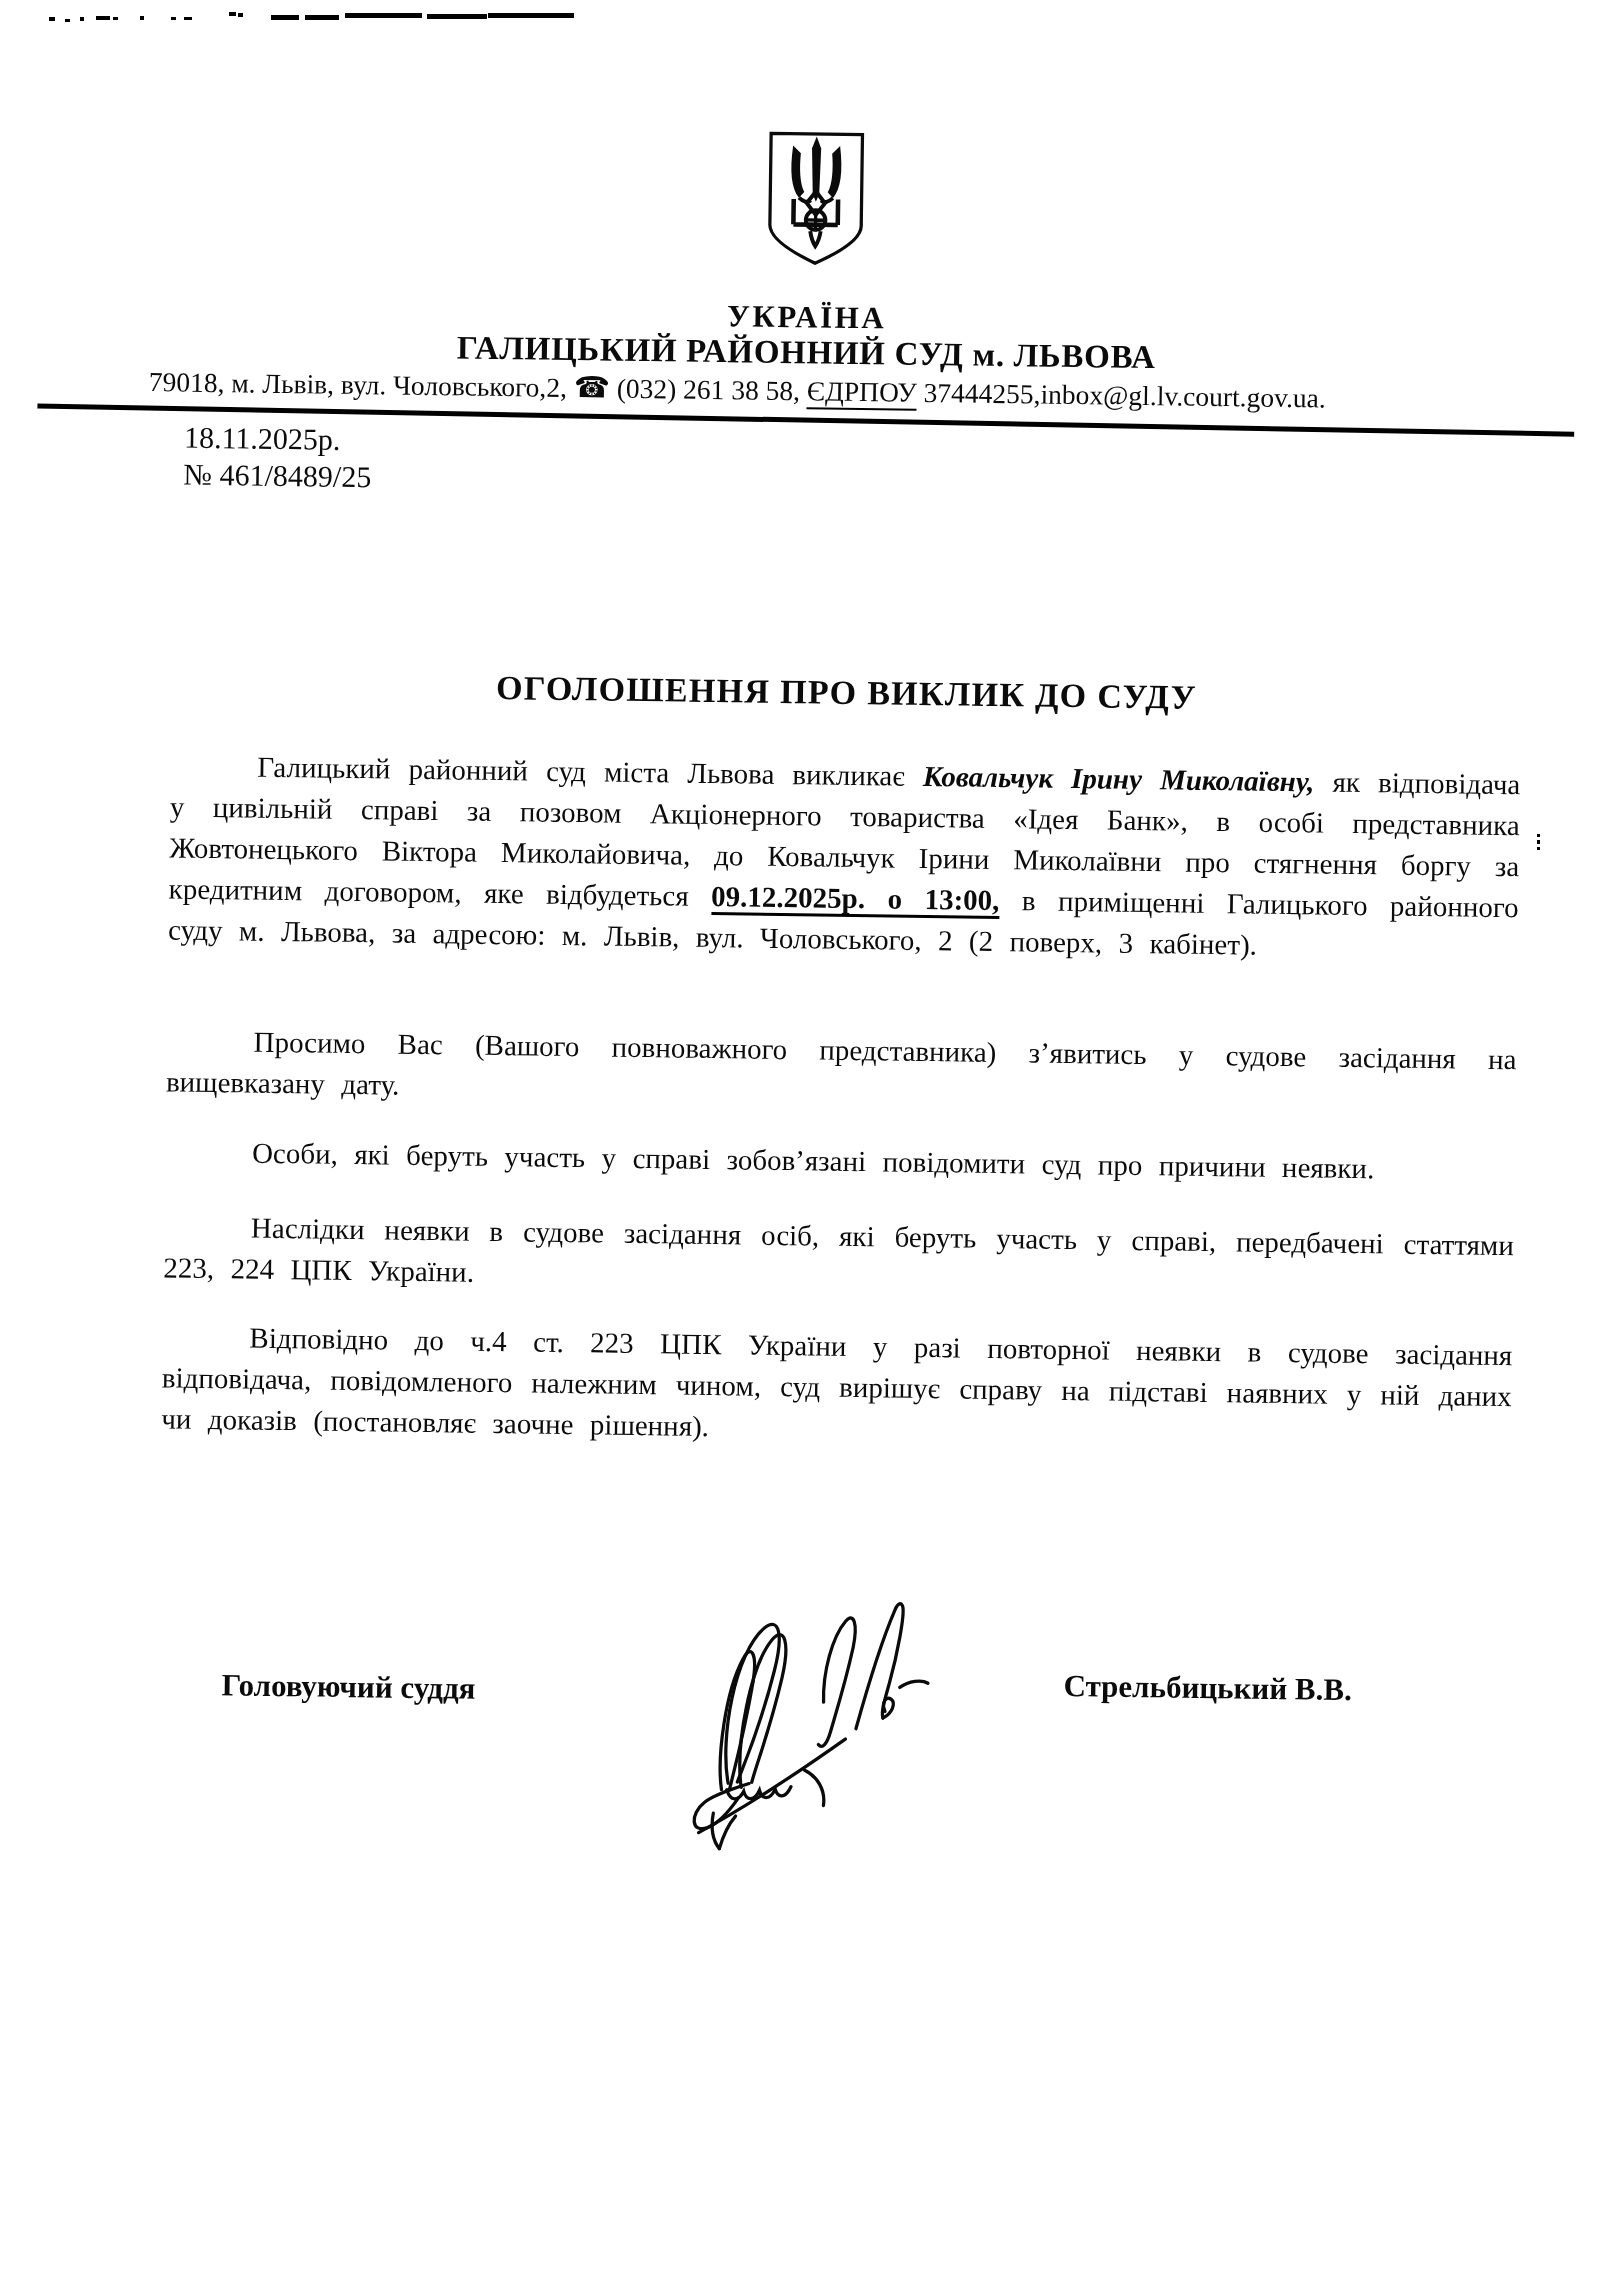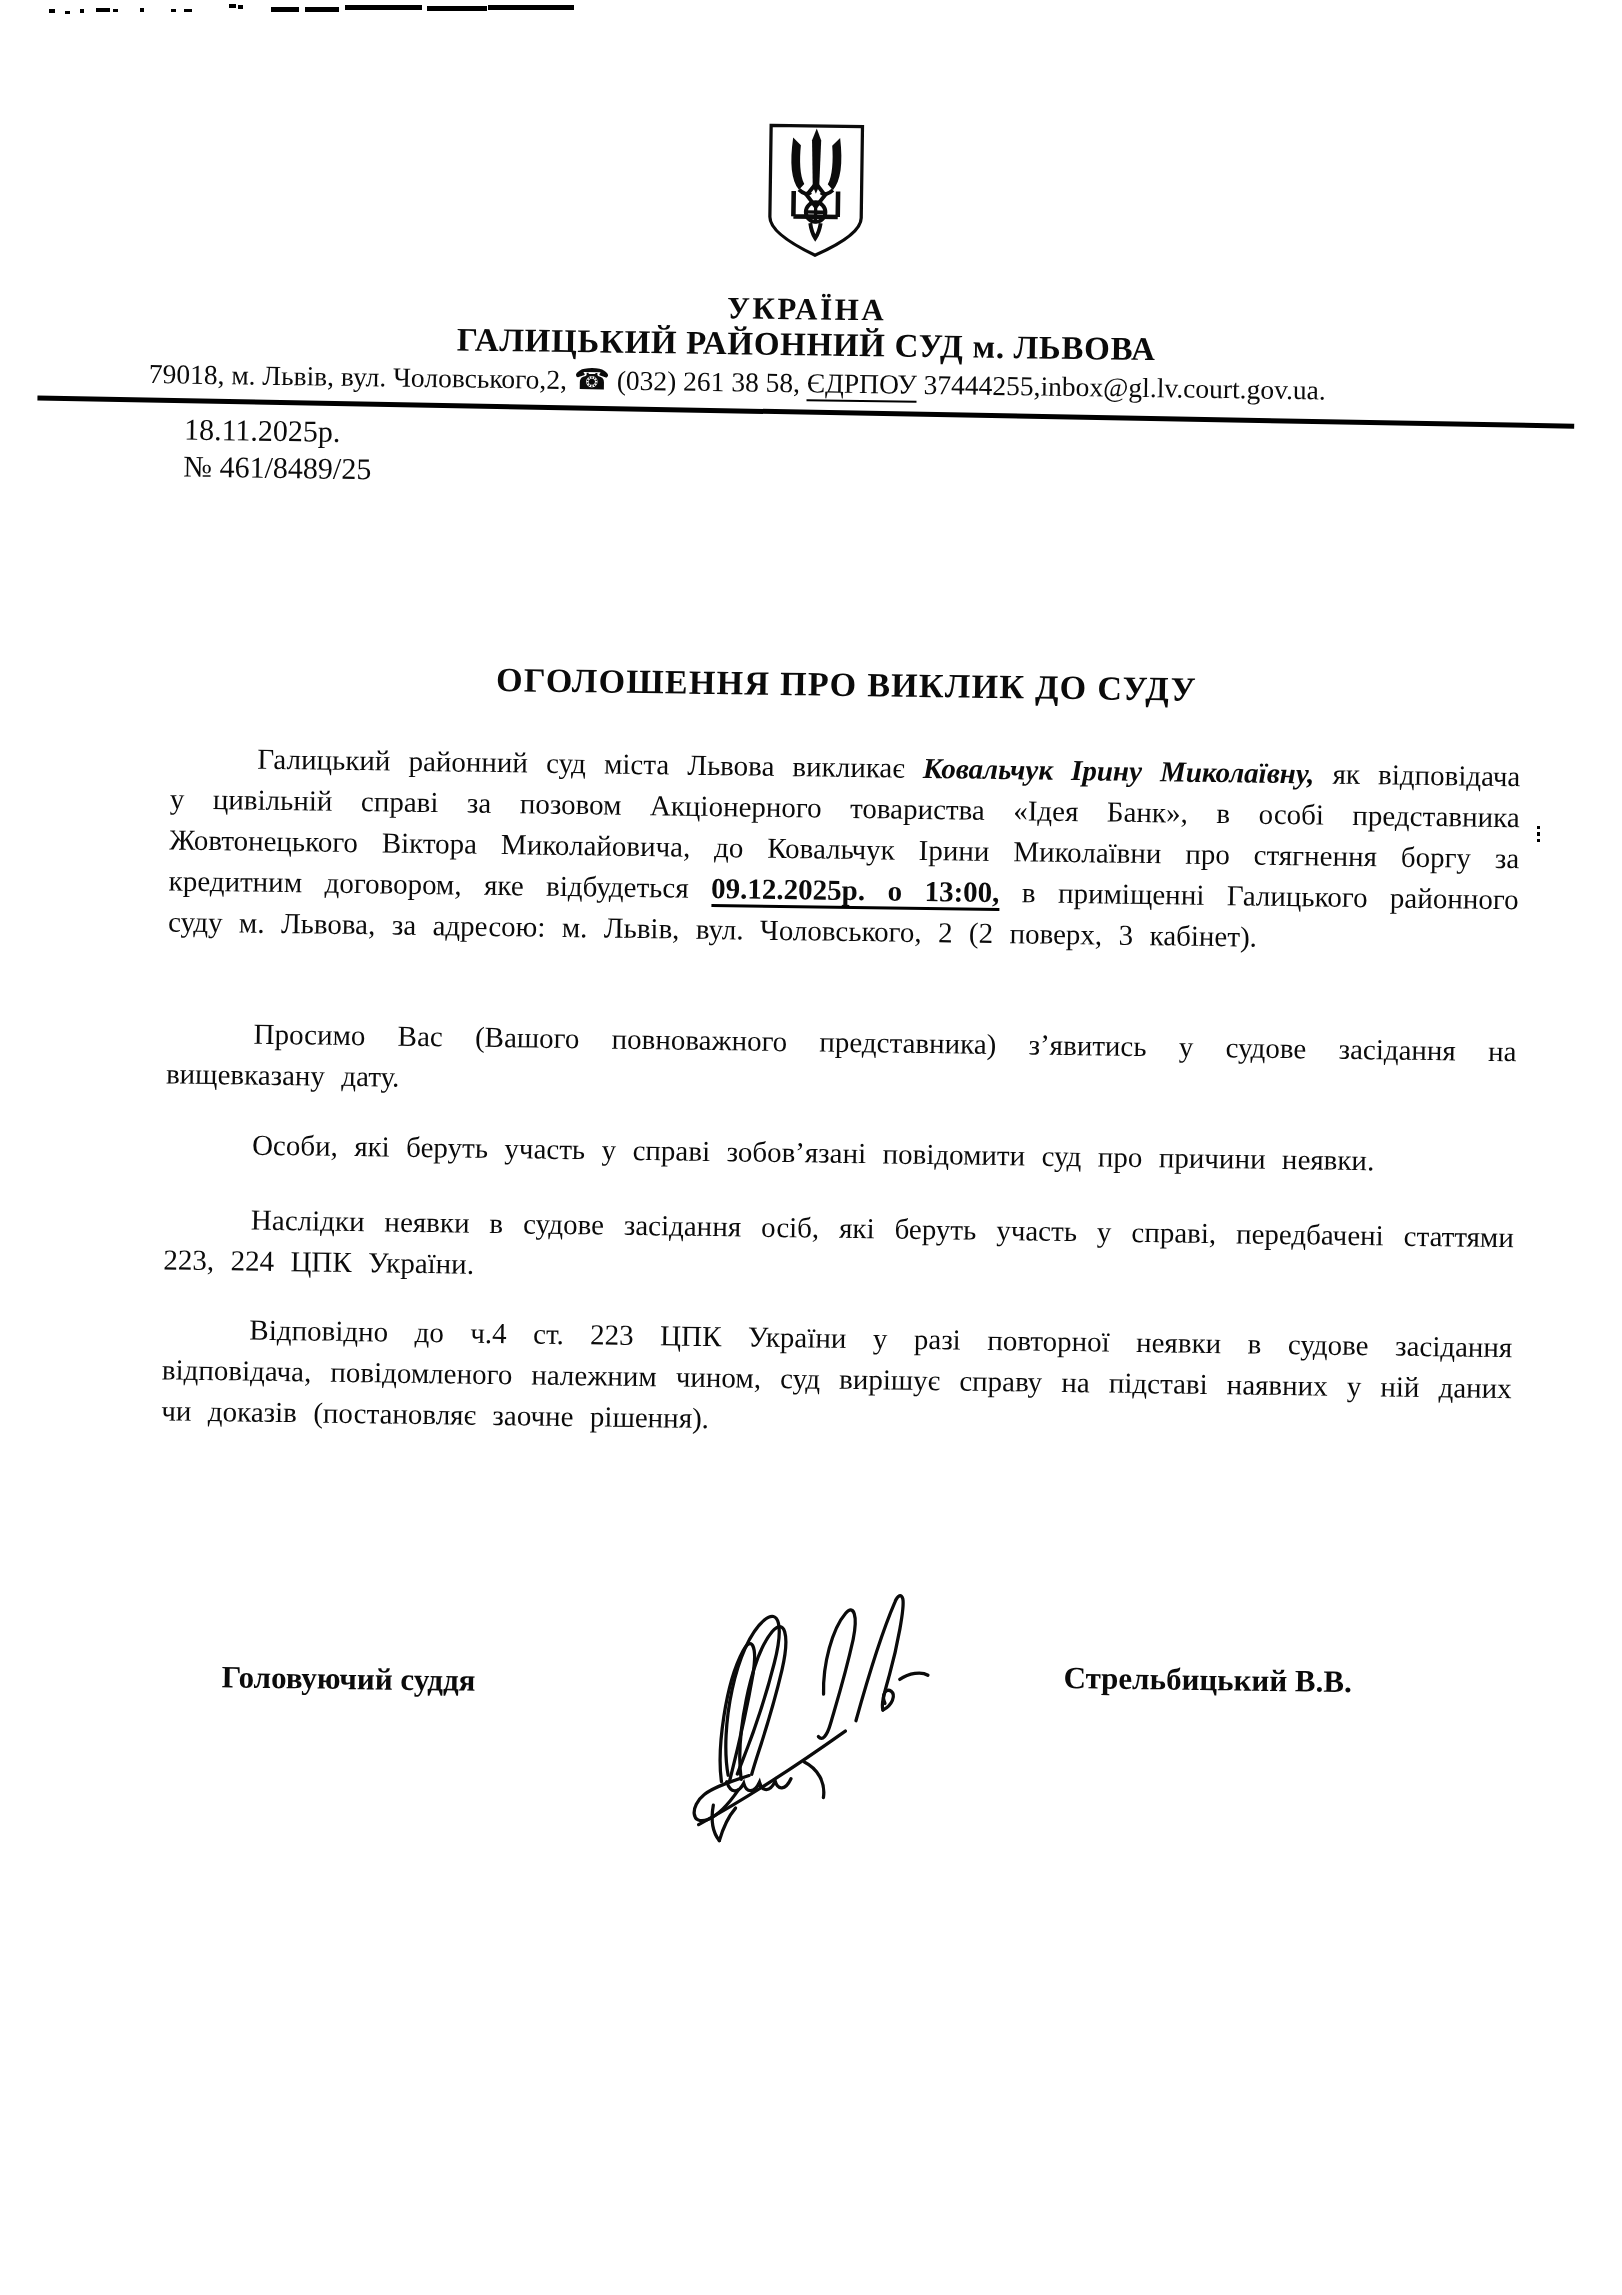--- a/index.html
+++ b/index.html
@@ -2,21 +2,21 @@
 <html style="font-size:10.5px"><head>
 <meta charset="utf-8">
 <style>
   html,body{margin:0;padding:0;}
   body{
     width:1622px;height:2295px;
     background:#ffffff;color:#0b0b0b;
     font-family:"Liberation Serif","DejaVu Serif",serif;
     position:relative;overflow:hidden;
   }
-  .page{position:absolute;left:0;top:0;width:1622px;height:2279px;}
+  .page{position:absolute;left:0;top:8px;width:1622px;height:2279px;}
   .rot{position:absolute;left:0;top:0;width:1622px;height:2295px;
        transform:rotate(0.8deg);transform-origin:0 0;}
   
   .artifact{position:absolute;background:#000;}
   
   .emblem{position:absolute;left:765px;top:109px;width:107px;height:141px;}
   .country{position:absolute;left:0;top:281px;width:1622px;text-align:center;
            font-weight:bold;font-size:31px;line-height:34px;letter-spacing:2.6px;}
   .court{position:absolute;left:0;top:315px;width:1622px;text-align:center;
          font-weight:bold;font-size:33px;line-height:37px;letter-spacing:0.7px;}

